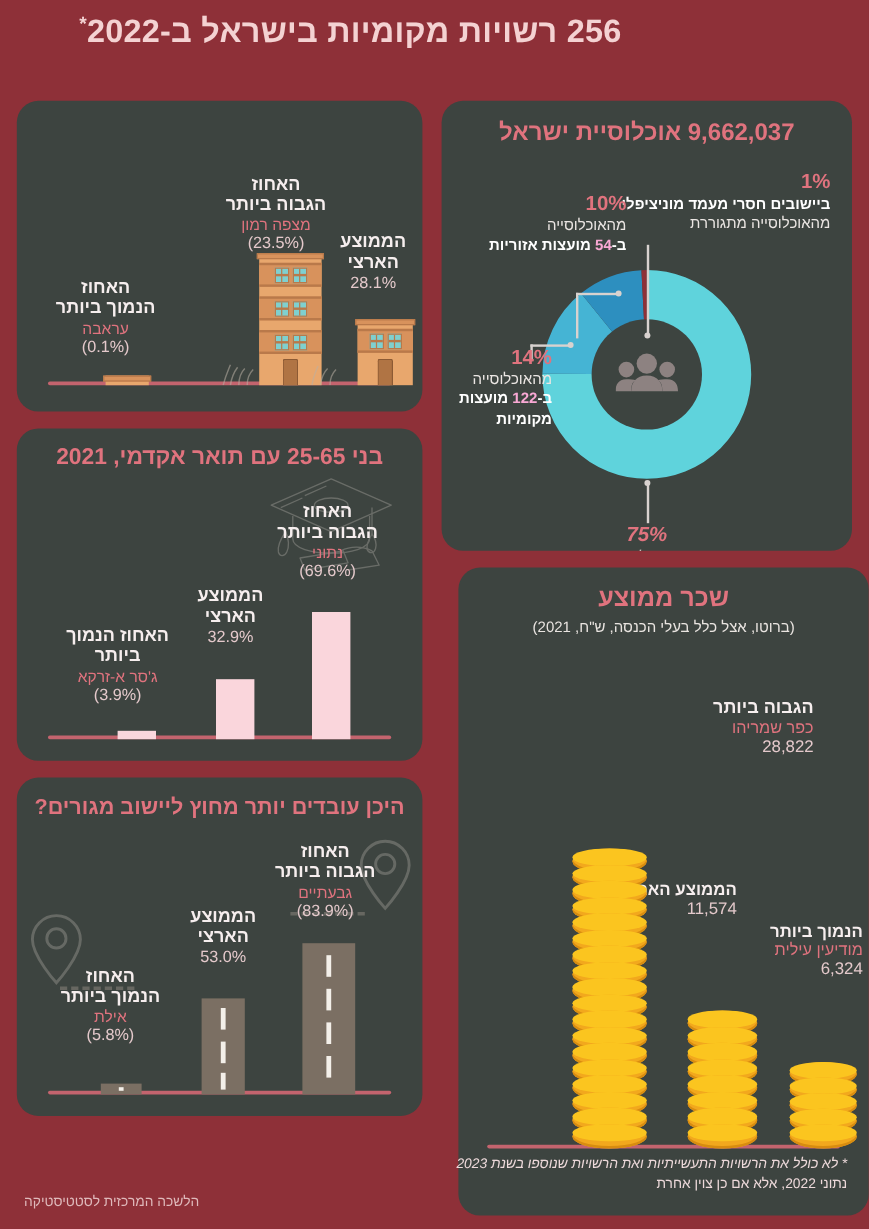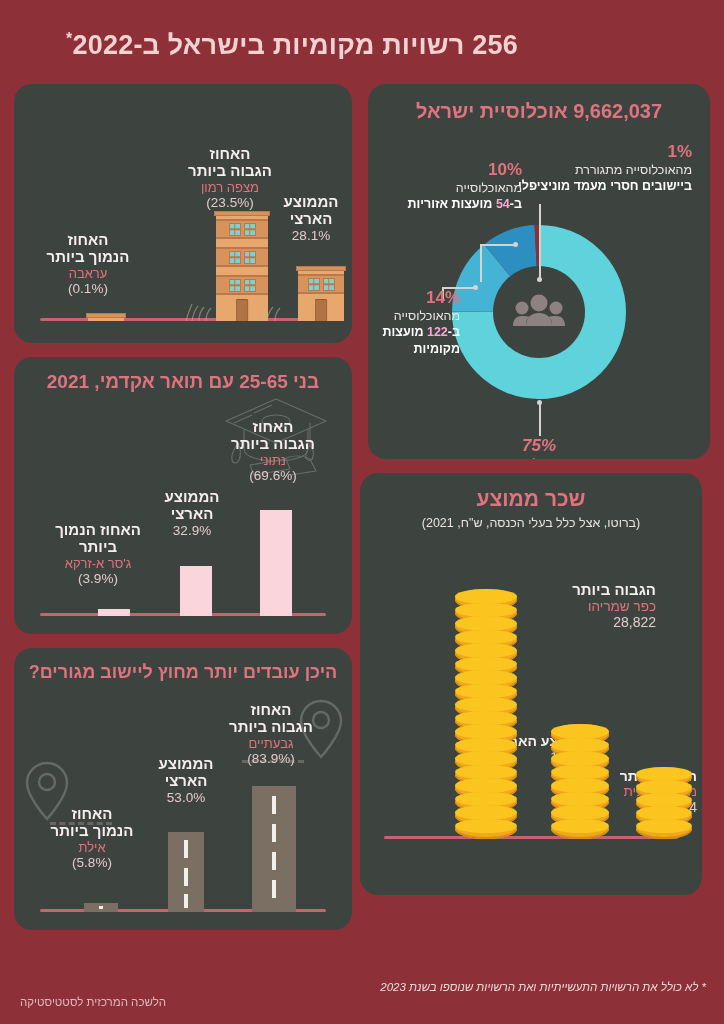--- a/index.html
+++ b/index.html
@@ -6,21 +6,21 @@
   html, body {
     width: 724px; height: 1024px;
     background: #8e3038;
     font-family: "Liberation Sans", sans-serif;
     overflow: hidden;
   }
   .page { position: relative; width: 724px; height: 1024px; background: #8e3038; }
 
   
   .main-title {
-    position: absolute; top: 30px; left: 0; width: 584px;
+    position: absolute; top: 11px; left: 0; width: 584px;
     text-align: center; color: #f4d2d2;
     font-size: 27px; font-weight: bold; letter-spacing: .2px;
     direction: rtl;
   }
   .main-title .star { font-size: 16px; vertical-align: super; }
 
   
   .panel {
     position: absolute; background: #3d4440; border-radius: 18px; overflow: hidden;
   }
@@ -28,21 +28,21 @@
     color: #e0737e; font-weight: bold; text-align: center;
     direction: rtl; line-height: 1.15;
   }
   .panel-sub {
     color: #e9e4e0; text-align: center; direction: rtl; font-size: 12.5px;
   }
 
   #panel-rent   { left: 14px;  top: 84px;  width: 338px; height: 259px; }
   #panel-pop    { left: 368px; top: 84px;  width: 342px; height: 375px; }
   #panel-edu    { left: 14px;  top: 357px; width: 338px; height: 277px; }
-  #panel-salary { left: 360px; top: 473px; width: 342px; height: 422px; }
+  #panel-salary { left: 382px; top: 473px; width: 342px; height: 540px; }
   #panel-work   { left: 14px;  top: 648px; width: 338px; height: 282px; }
 
   
   .baseline {
     position: absolute; height: 3px; background: #c4646e; border-radius: 2px;
   }
   .lbl { position: absolute; direction: rtl; text-align: center; }
   .lbl .big { color: #f6eeee; font-weight: bold; font-size: 15px; line-height: 1.12; display:block; }
   .lbl .mid { color: #e0737e; font-size: 13px; line-height: 1.2; display:block; }
   .lbl .val { color: #e4c9cb; font-size: 13.5px; line-height: 1.25; display:block; }
@@ -237,22 +237,22 @@
 
     <div class="leader leader-h" style="left:74px; top:203px; width:34px;"></div>
     <div class="leader leader-v" style="left:74px; top:203px; height:14px;"></div>
     <div class="dot" style="left:105px; top:200.5px;"></div>
 
     <div class="leader leader-v" style="left:171px; top:318px; height:34px;"></div>
     <div class="dot" style="left:168.5px; top:316px;"></div>
 
     <div style="position:absolute; right:18px; top:58px; width:186px; text-align:right;">
       <div class="pct">1%</div>
+      <div class="cal"><b>ביישובים חסרי מעמד מוניציפלי</b></div>
       <div class="cal">מהאוכלוסייה מתגוררת</div>
-      <div class="cal"><b>ביישובים חסרי מעמד מוניציפלי</b></div>
     </div>
 
     <div style="position:absolute; right:188px; top:76px; width:140px; text-align:right;">
       <div class="pct">10%</div>
       <div class="cal">מהאוכלוסייה</div>
       <div class="cal">
         <b><span>ב-</span><span class="num">54</span><span> מועצות אזוריות</span></b>
       </div>
     </div>
 
@@ -499,16 +499,17 @@
 
     <div style="position:absolute; right:5px; top:295px; width:120px; text-align:right; direction:rtl;">
       <div style="color:#f6eeee; font-weight:bold; font-size:14px;">הנמוך ביותר</div>
       <div style="color:#e0737e; font-size:13.5px;">מודיעין עילית</div>
       <div style="color:#e4c9cb; font-size:14px;">6,324</div>
     </div>
   </div>
 
   <div class="footnote">
     <div>* לא כולל את הרשויות התעשייתיות ואת הרשויות שנוספו בשנת 2023</div>
+    <div class="l2">נתוני 2022, אלא אם כן צוין אחרת</div>
   </div>
   <div class="cbs-logo">הלשכה המרכזית לסטטיסטיקה</div>
 
 </div>
 
 </body></html>

